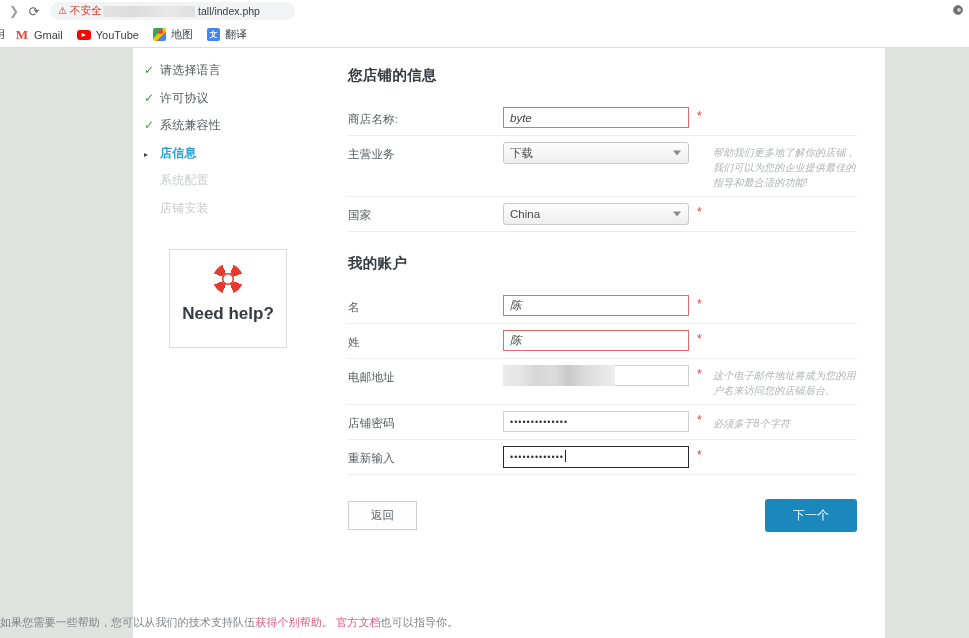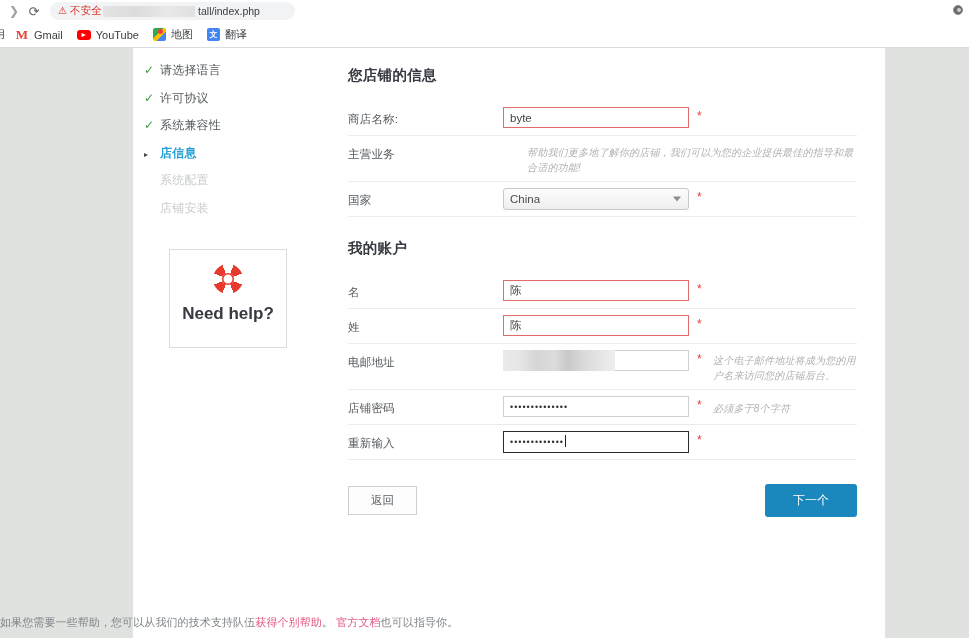--- a/index.html
+++ b/index.html
@@ -229,21 +229,21 @@
   .tinput {
     width: 186px; height: 21px;
     border: 1px solid #d0d0d0;
     background: #fff;
     font-size: 11.5px;
     color: #444;
     padding: 0 6px;
     font-family: "Liberation Sans", "DejaVu Sans", sans-serif;
     outline: none;
   }
-  .tinput.invalid { border: 1px solid #e26a6a; }
+  .tinput.invalid { border: 1px solid #e26a6a; font-style: italic; }
   .tinput.focused {
     border: 1.5px solid #2b2b2b;
     height: 22px;
   }
   .sel {
     width: 186px; height: 22px;
     border: 1px solid #c8c8c8;
     border-radius: 3px;
     background: linear-gradient(#fdfdfd, #eeeeee);
     font-size: 11.5px;
@@ -437,20 +437,26 @@
       <div class="frow">
         <div class="flabel">商店名称:</div>
         <div class="fcontrol">
           <input class="tinput invalid" value="byte" style="">
           <span class="req">*</span>
         </div>
       </div>
 
       <div class="frow">
         <div class="flabel">主营业务</div>
+        <div class="fcontrol">
+          <div class="sel">
+            <span>下载</span>
+            <span class="caret"></span>
+          </div>
+        </div>
         <div class="hint">帮助我们更多地了解你的店铺，我们可以为您的企业提供最佳的指导和最合适的功能!</div>
       </div>
 
       <div class="frow">
         <div class="flabel">国家</div>
         <div class="fcontrol">
           <div class="sel">
             <span>China</span>
             <span class="caret"></span>
           </div>

